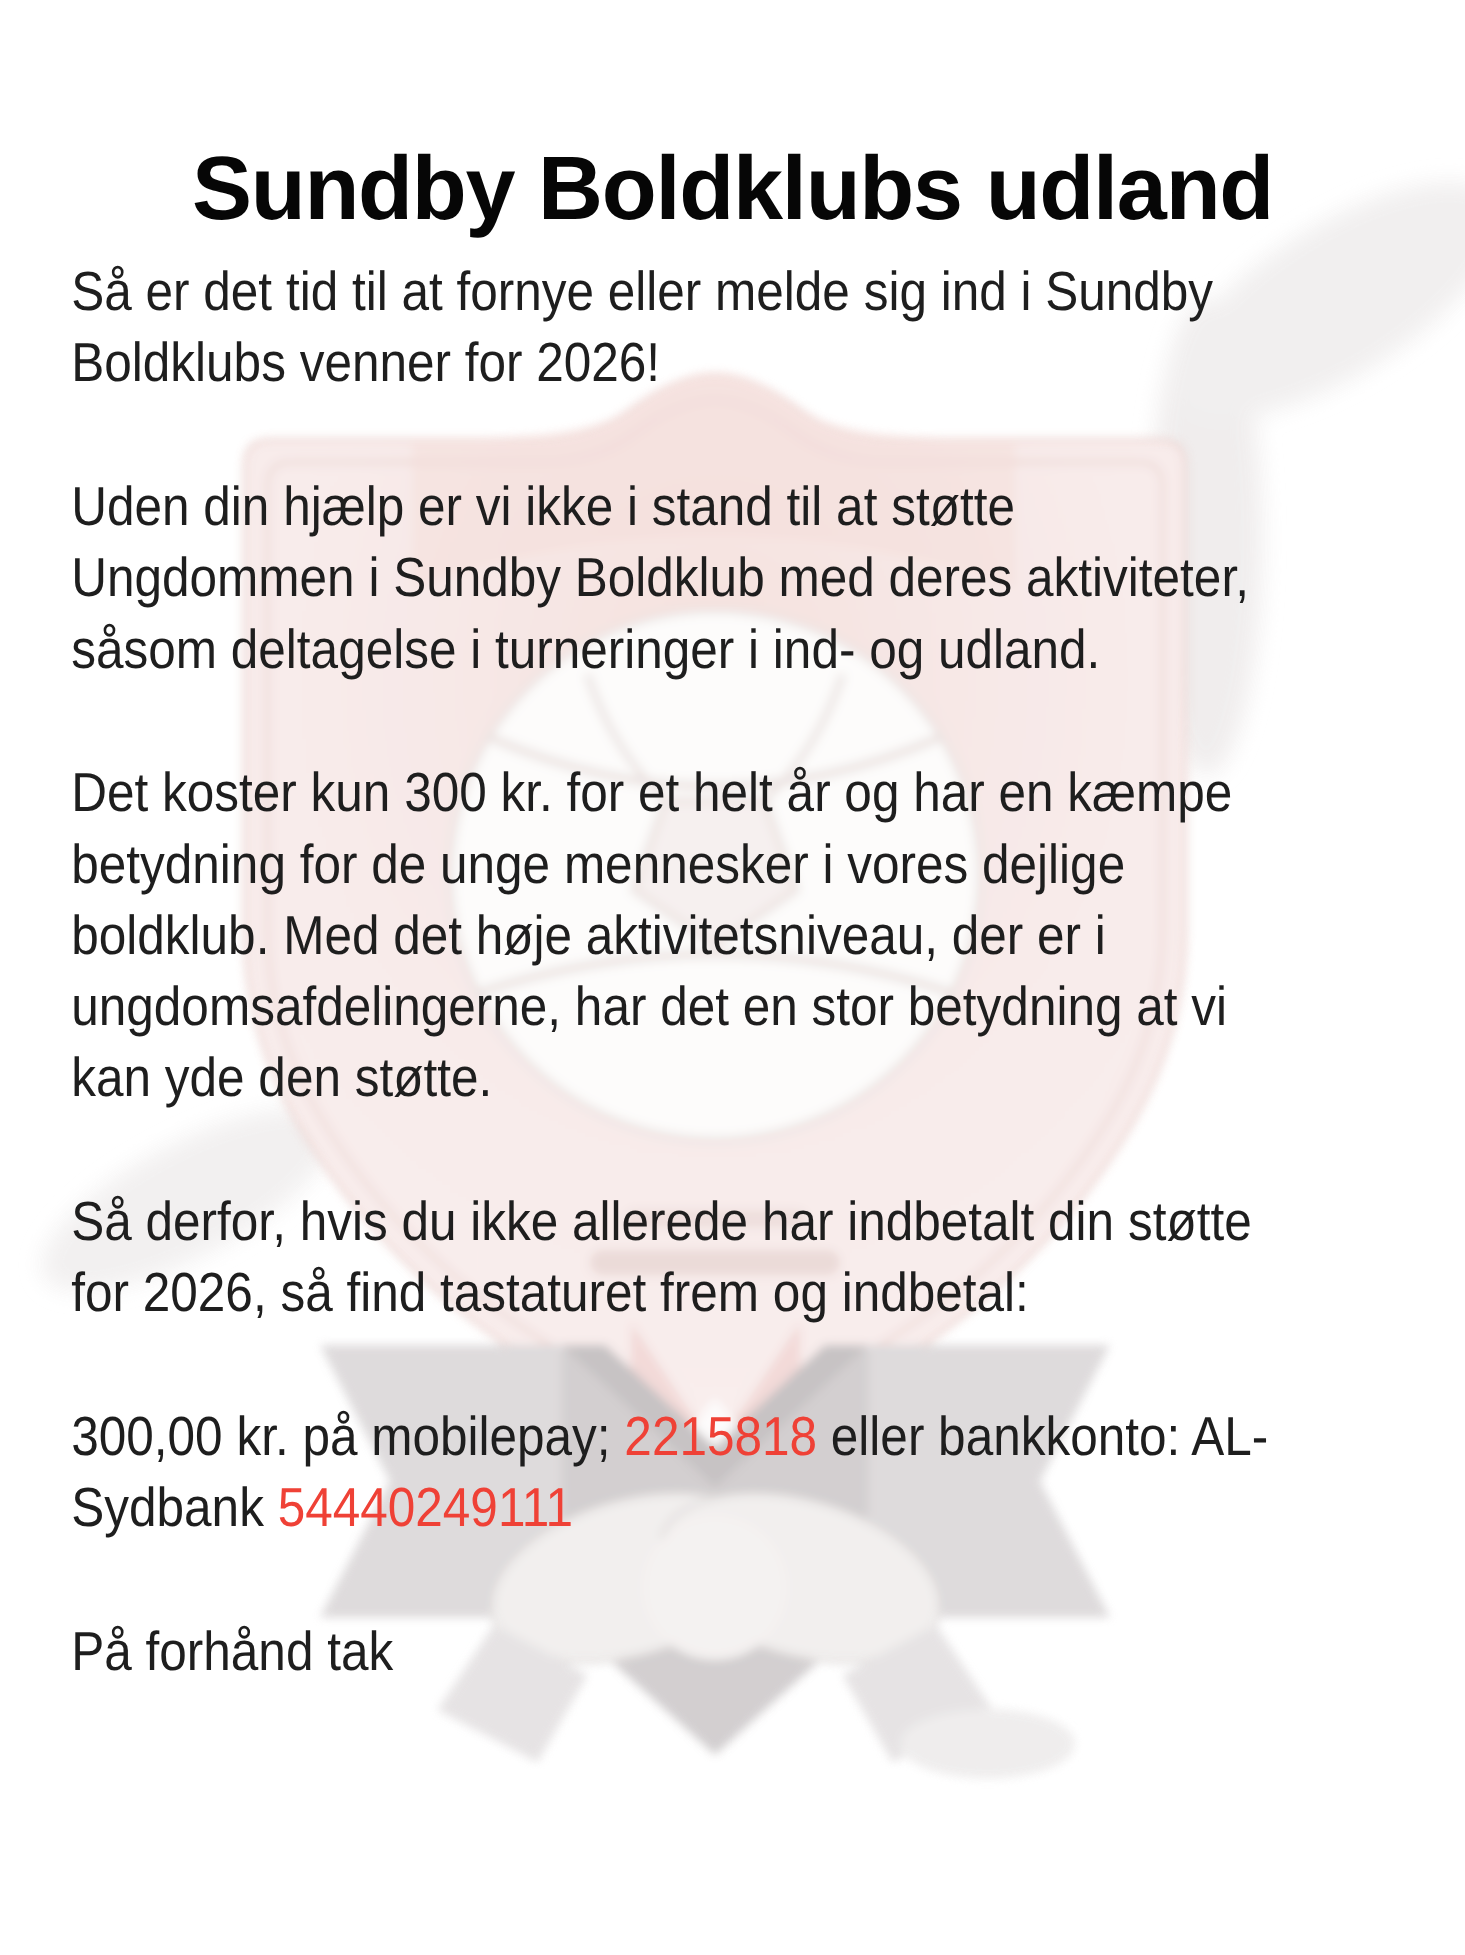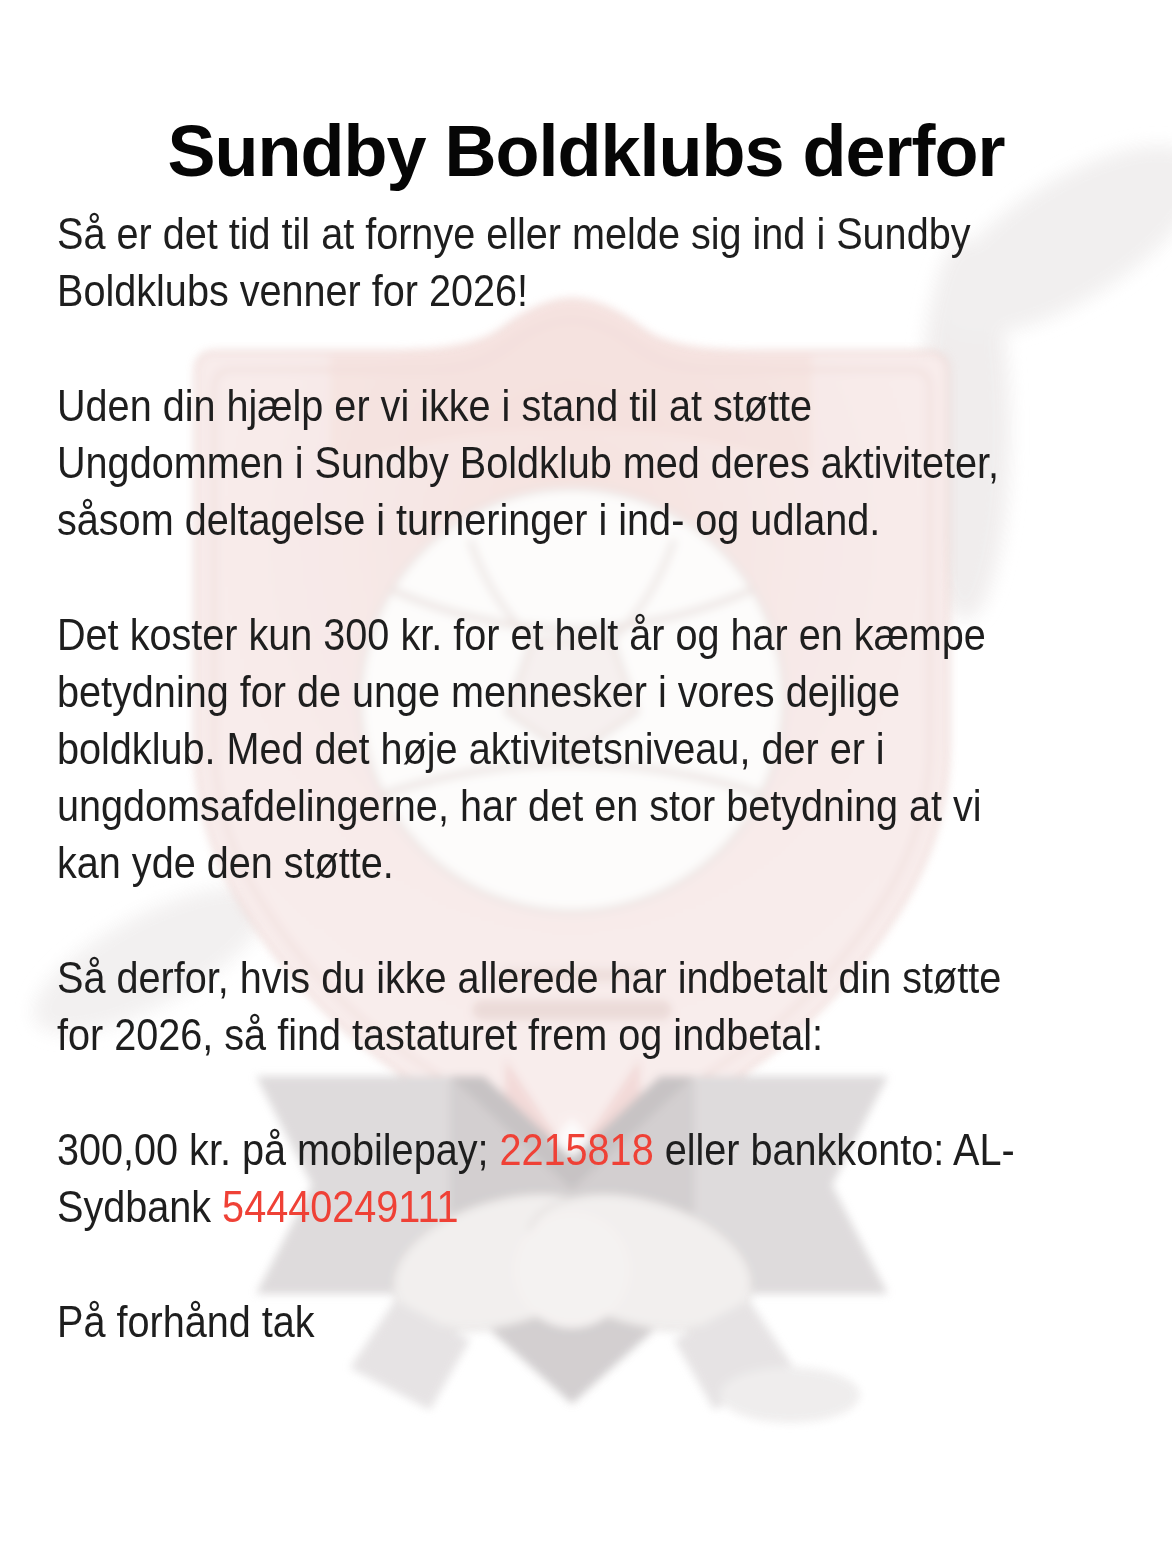--- a/index.html
+++ b/index.html
@@ -120,21 +120,21 @@
           <ellipse cx="640" cy="1262" rx="115" ry="62" fill="#f1eeed" stroke="#dedad9" stroke-width="3" transform="rotate(16 640 1262)"></ellipse>
           <circle cx="572" cy="1270" r="58" fill="#f4f1f0"></circle>
           <path d="M 395 1300 L 470 1340 L 430 1410 L 350 1368 Z" fill="#e4e1e2"></path>
           <path d="M 749 1300 L 674 1340 L 714 1410 L 794 1368 Z" fill="#e4e1e2"></path>
           <ellipse cx="790" cy="1395" rx="70" ry="28" fill="#eeecec"></ellipse>
         </g>
       </g>
     </g>
   </svg>
 
-  <h1 class="title">Sundby Boldklubs derfor</h1>
+  <h1 class="title">Sundby Boldklubs udland</h1>
 
   <div class="content">
     <p>Så er det tid til at fornye eller melde sig ind i Sundby
 Boldklubs venner for 2026!</p>
     <p>Uden din hjælp er vi ikke i stand til at støtte
 Ungdommen i Sundby Boldklub med deres aktiviteter,
 såsom deltagelse i turneringer i ind- og udland.</p>
     <p>Det koster kun 300 kr. for et helt år og har en kæmpe
 betydning for de unge mennesker i vores dejlige
 boldklub. Med det høje aktivitetsniveau, der er i

